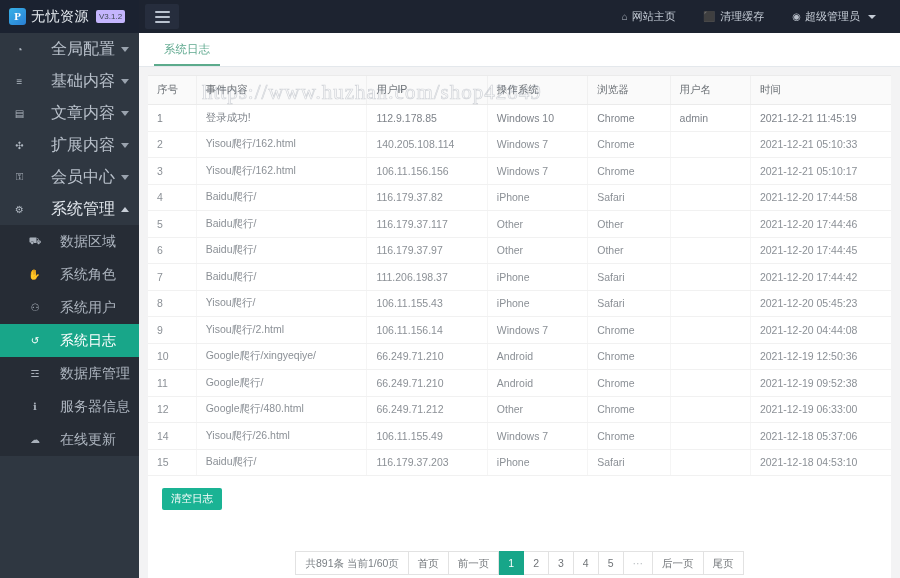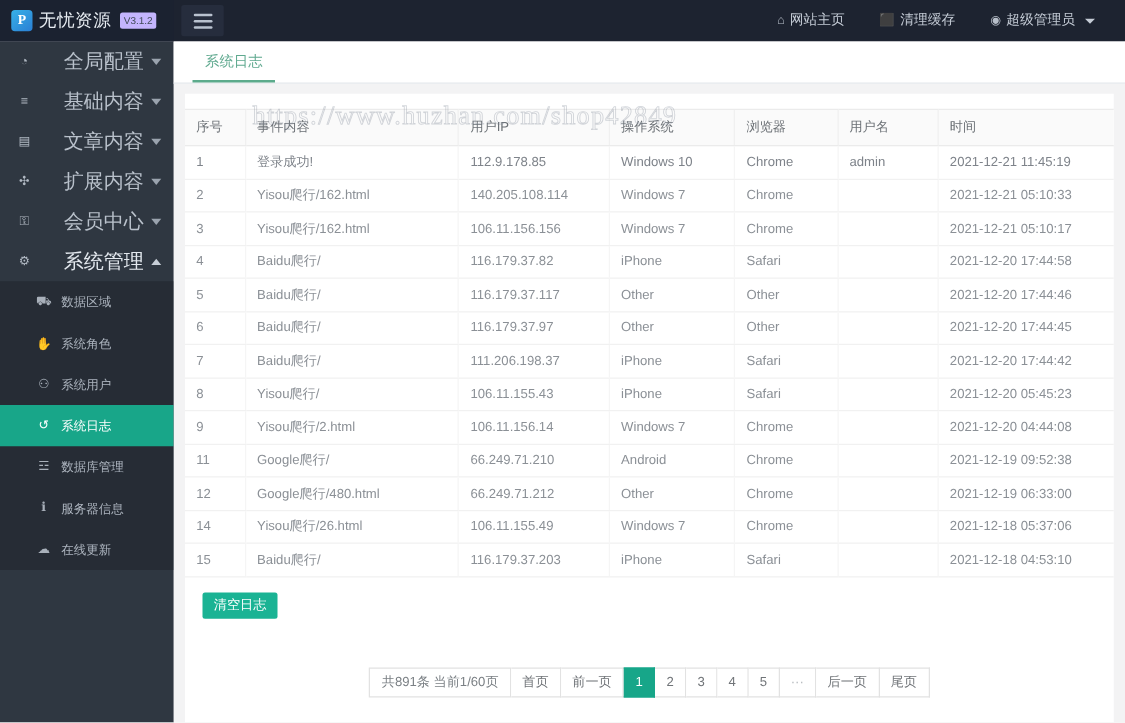--- a/index.html
+++ b/index.html
@@ -83,21 +83,21 @@
     border-top: 5px solid #9aa3ae;
   }
   .nav-item .arrow.up { border-top: none; border-bottom: 5px solid #c7ced7; }
   .nav-item.open .label { color: #e3e8ee; }
   .submenu { background: #262c35; }
   .sub-item {
     height: 33px; display: flex; align-items: center;
     padding-left: 28px; cursor: pointer;
   }
   .sub-item .ico { width: 14px; flex: 0 0 14px; font-size: 10px; color: #a8b0ba; text-align: center; }
-  .sub-item .label { font-size: 10px; color: #adb5bf; margin-left: 7px; white-space: nowrap; font-family: Liberation Serif, serif; }
+  .sub-item .label { font-size: 14px; color: #adb5bf; margin-left: 18px; white-space: nowrap; font-family: Liberation Serif, serif; }
   .sub-item.active { background: #18a689; }
   .sub-item.active .ico, .sub-item.active .label { color: #ffffff; }
 
   
   .main {
     flex: 1 1 auto; background: #f3f3f4;
     display: flex; flex-direction: column; min-width: 0; position: relative;
   }
   .tabbar {
     height: 34px; flex: 0 0 34px; background: #ffffff;
@@ -108,21 +108,21 @@
     font-size: 11.5px; color: #5fa98f; padding: 0 10px 7px 10px;
     border-bottom: 2px solid #5cab8c; cursor: pointer; white-space: nowrap;
   }
   .content {
     flex: 1 1 auto; background: #ffffff; margin: 8px 9px 0 9px;
     display: flex; flex-direction: column; min-height: 0; position: relative;
   }
 
   
   .table-wrap { flex: 0 0 auto; padding: 0; position: relative; }
-  table { width: 100%; border-collapse: collapse; table-layout: fixed; margin-top: 12px; }
+  table { width: 100%; border-collapse: collapse; table-layout: fixed; }
   thead th {
     background: #fafafa; border-top: 1px solid #ebebeb; border-bottom: 1px solid #ebebeb;
     font-size: 10.5px; font-weight: normal; color: #6b7075;
     text-align: left; padding: 7px 0 7px 9px; height: 26px;
     white-space: nowrap;
   }
   thead th + th { border-left: 1px solid #f0f0f0; }
   tbody td {
     border-bottom: 1px solid #f1f1f1;
     font-size: 10.5px; color: #8b9096; padding: 0 0 0 9px;
@@ -149,21 +149,21 @@
 
   
   .actions { padding: 12px 0 0 14px; flex: 0 0 auto; }
   .btn-clear {
     display: inline-block; background: #1ab394; color: #fff;
     font-size: 10.5px; padding: 5px 9px; border: none; border-radius: 2px;
     cursor: pointer; line-height: 1.1; text-align: right;
   }
   .pagination-row {
     flex: 1 1 auto; display: flex; align-items: flex-end; justify-content: center;
-    padding-bottom: 20px;
+    padding-bottom: 3px;
   }
   .pagination { display: flex; align-items: stretch; }
   .pg {
     border: 1px solid #e2e2e2; border-left: none;
     background: #fff; color: #707478; font-size: 10.5px;
     padding: 4px 9px; line-height: 14px; cursor: pointer; white-space: nowrap;
   }
   .pg:first-child { border-left: 1px solid #e2e2e2; }
   .pg.info { color: #7b8085; cursor: default; }
   .pg.active { background: #17a689; border-color: #17a689; color: #fff; }
@@ -374,20 +374,29 @@
                 <tr>
                   <td>9</td>
                   <td>Yisou爬行/2.html</td>
                   <td>106.11.156.14</td>
                   <td>Windows 7</td>
                   <td>Chrome</td>
                   <td></td>
                   <td>2021-12-20 04:44:08</td>
                 </tr>
                 <tr>
+                  <td>10</td>
+                  <td>Google爬行/xingyeqiye/</td>
+                  <td>66.249.71.210</td>
+                  <td>Android</td>
+                  <td>Chrome</td>
+                  <td></td>
+                  <td>2021-12-19 12:50:36</td>
+                </tr>
+                <tr>
                   <td>11</td>
                   <td>Google爬行/</td>
                   <td>66.249.71.210</td>
                   <td>Android</td>
                   <td>Chrome</td>
                   <td></td>
                   <td>2021-12-19 09:52:38</td>
                 </tr>
                 <tr>
                   <td>12</td>

